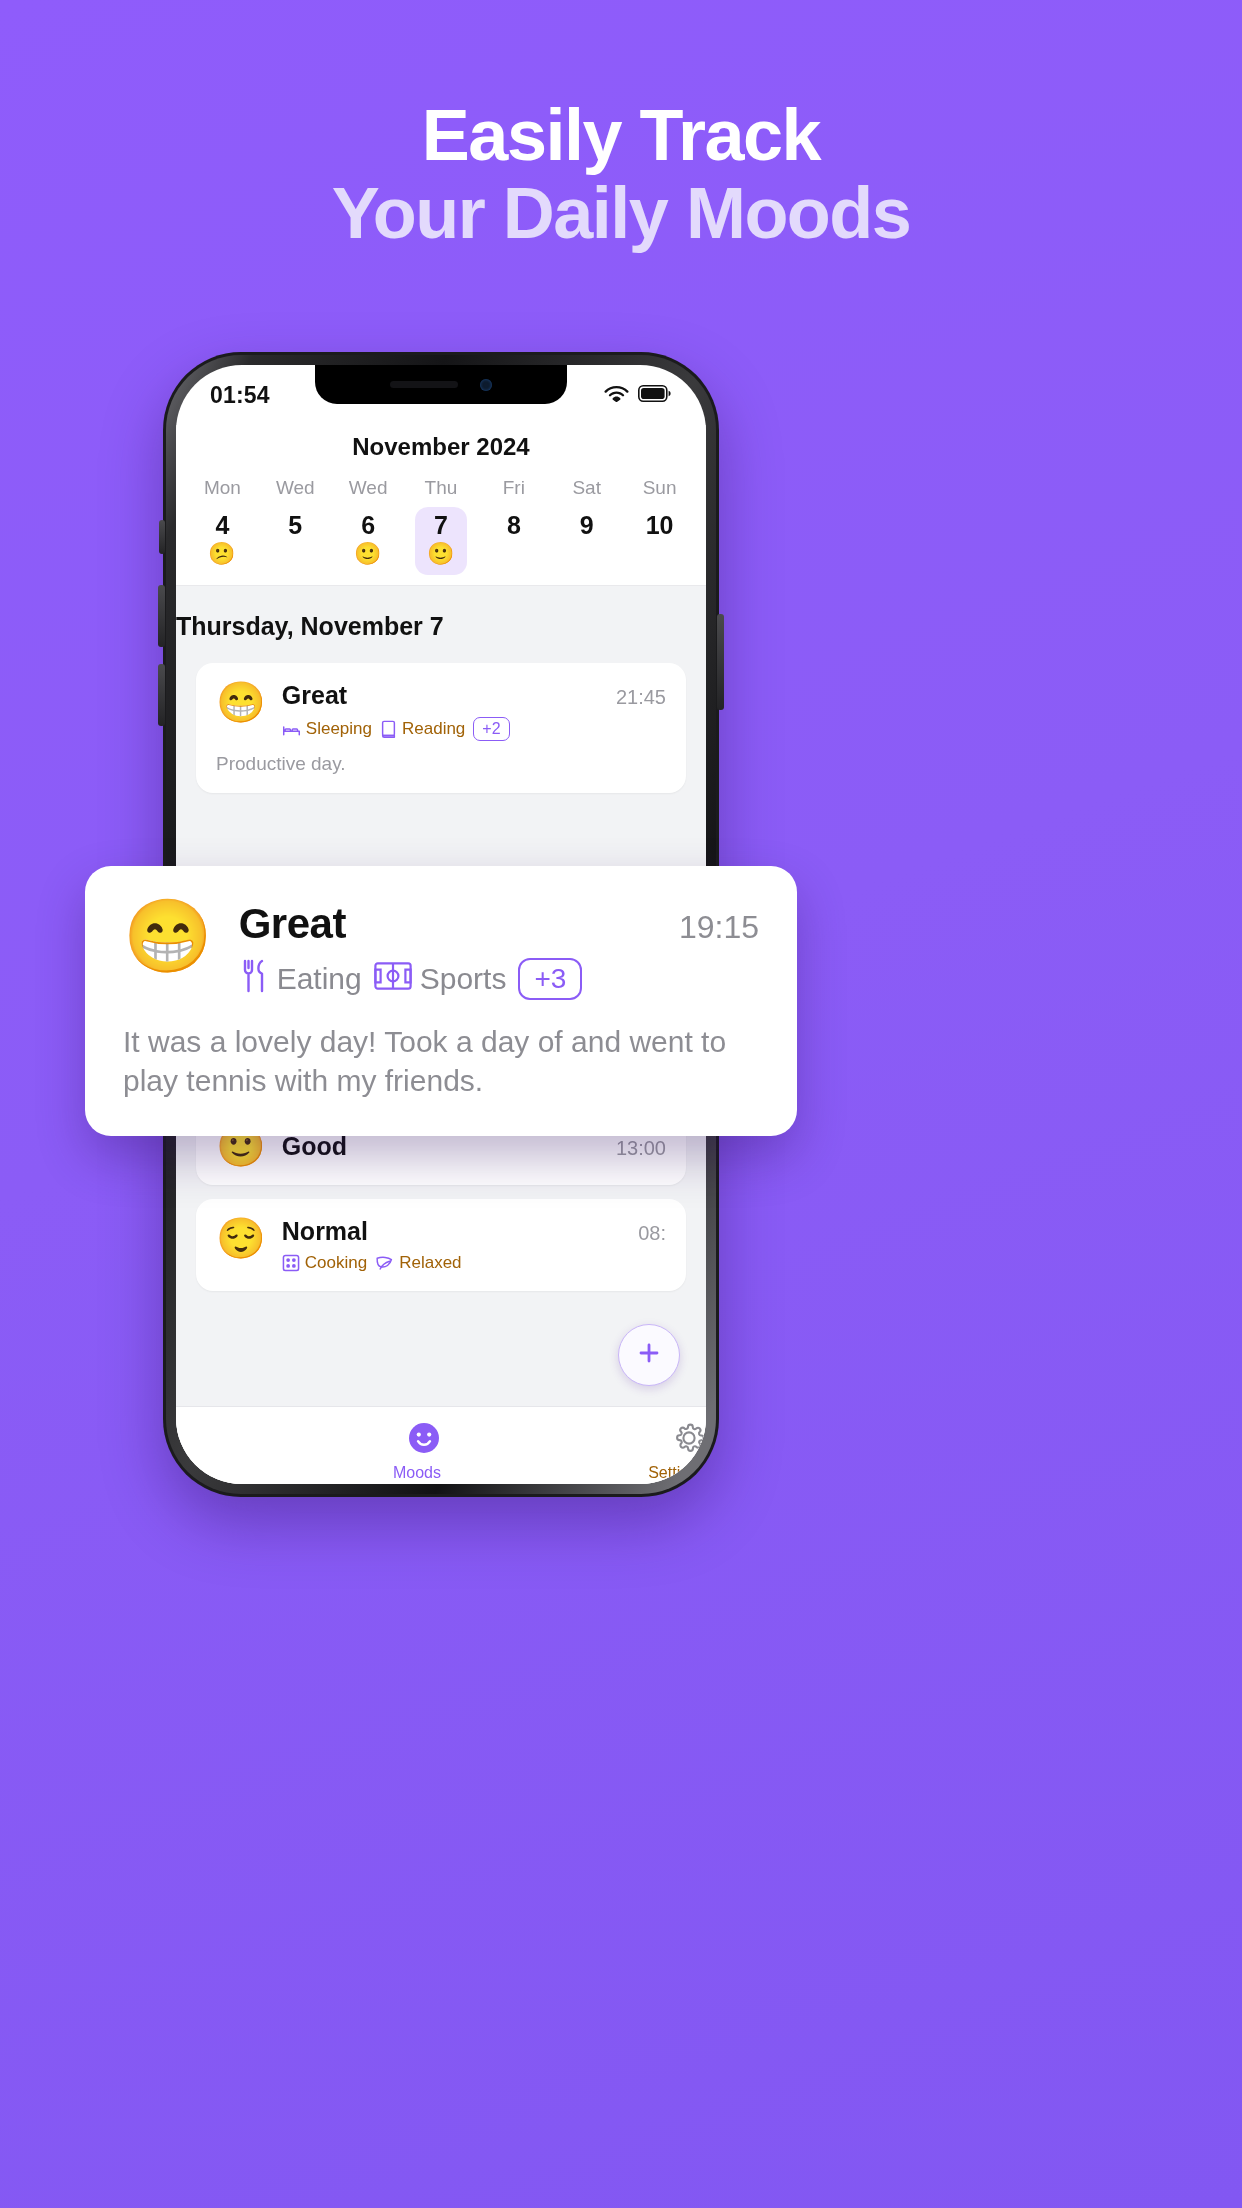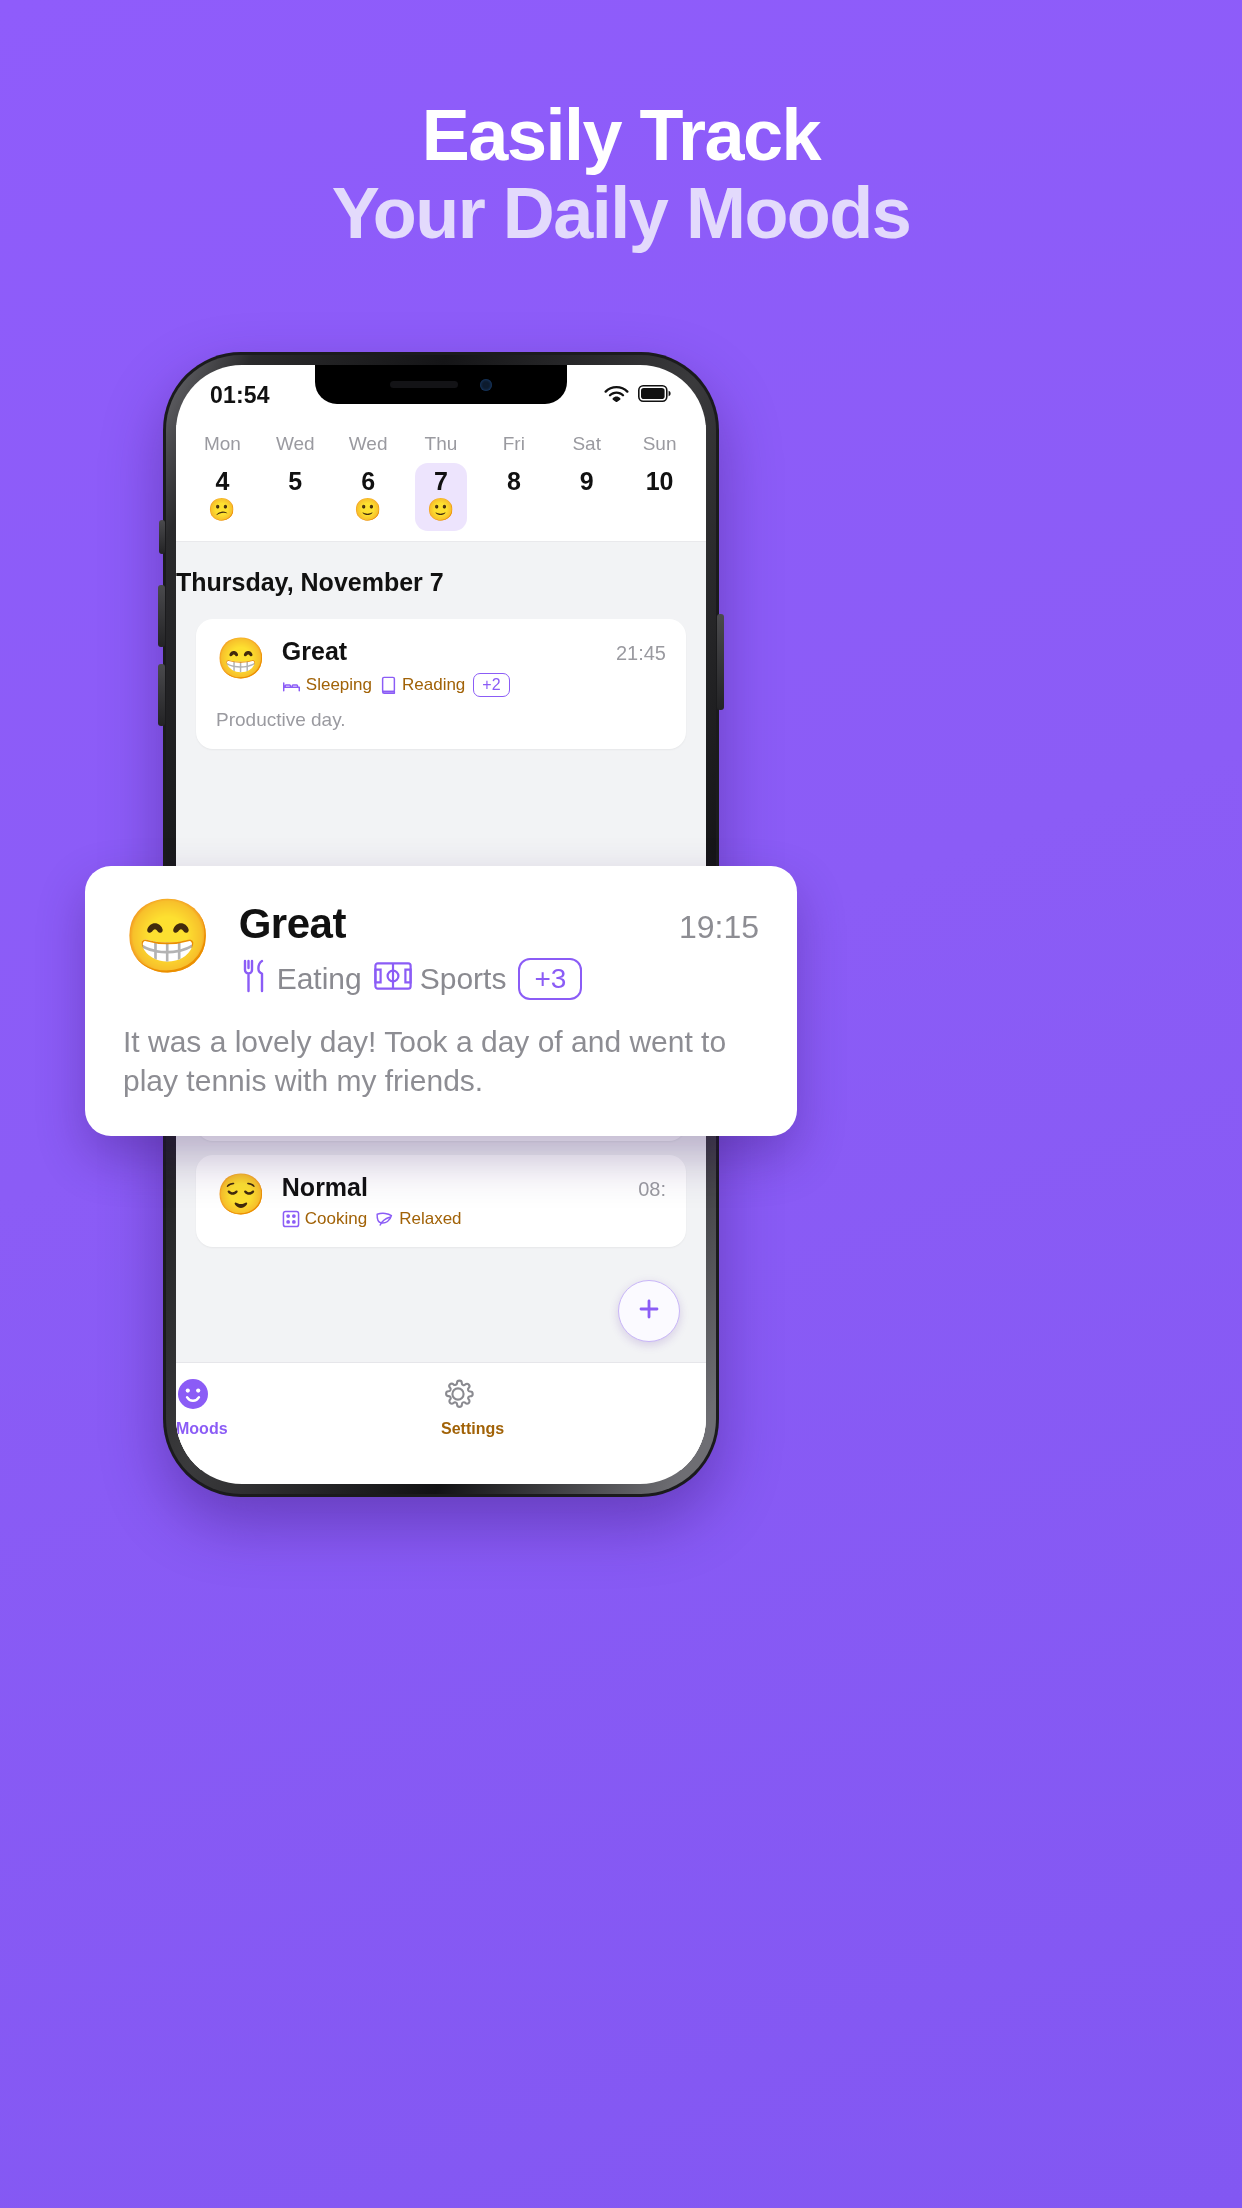--- a/index.html
+++ b/index.html
@@ -150,21 +150,21 @@
     box-shadow:0 3px 10px rgba(90,40,160,.18);
     z-index:25;
   }
 
   
   .tabbar {
     position:absolute; left:0; right:0; bottom:0; height:108px;
     background:#fff; border-top:1px solid #e6e6ea;
     display:flex; align-items:flex-start; padding-top:14px; z-index:22;
   }
-  .tab { flex:1; display:flex; flex-direction:column; align-items:flex-start; gap:5px;font-weight:bold; }
+  .tab { flex:1; display:flex; flex-direction:column; align-items:flex-end; gap:5px; }
   .tab-label { font-size:16px; }
   .tab-moods .tab-label { color:#8B5CF6; }
   .tab-settings .tab-label { color:#a16207; }
 </style>
 </head>
 <body>
 
 <div class="bg"></div>
 
 <div class="headline">
@@ -199,20 +199,21 @@
           <svg width="34" height="17" viewBox="0 0 34 17">
             <rect x="0.8" y="0.8" width="28" height="15.4" rx="4.4" fill="none" stroke="#111" stroke-width="1.6"></rect>
             <rect x="3" y="3" width="23.6" height="11" rx="2.8" fill="#111"></rect>
             <path d="M30.6 5.8v5.4c1.3-.4 2-1.4 2-2.7s-.7-2.3-2-2.7z" fill="#111"></path>
           </svg>
         </span>
       </div>
     </div>
 
     <div class="cal">
+      <div class="cal-title">November 2024</div>
       <div class="cal-grid">
         <div class="cal-col">
           <div class="cal-dow">Mon</div>
           <div class="cal-cell">
             <div class="cal-num">4</div>
             <div class="cal-emo">😕</div>
           </div>
         </div>
         <div class="cal-col">
           <div class="cal-dow">Wed</div>

